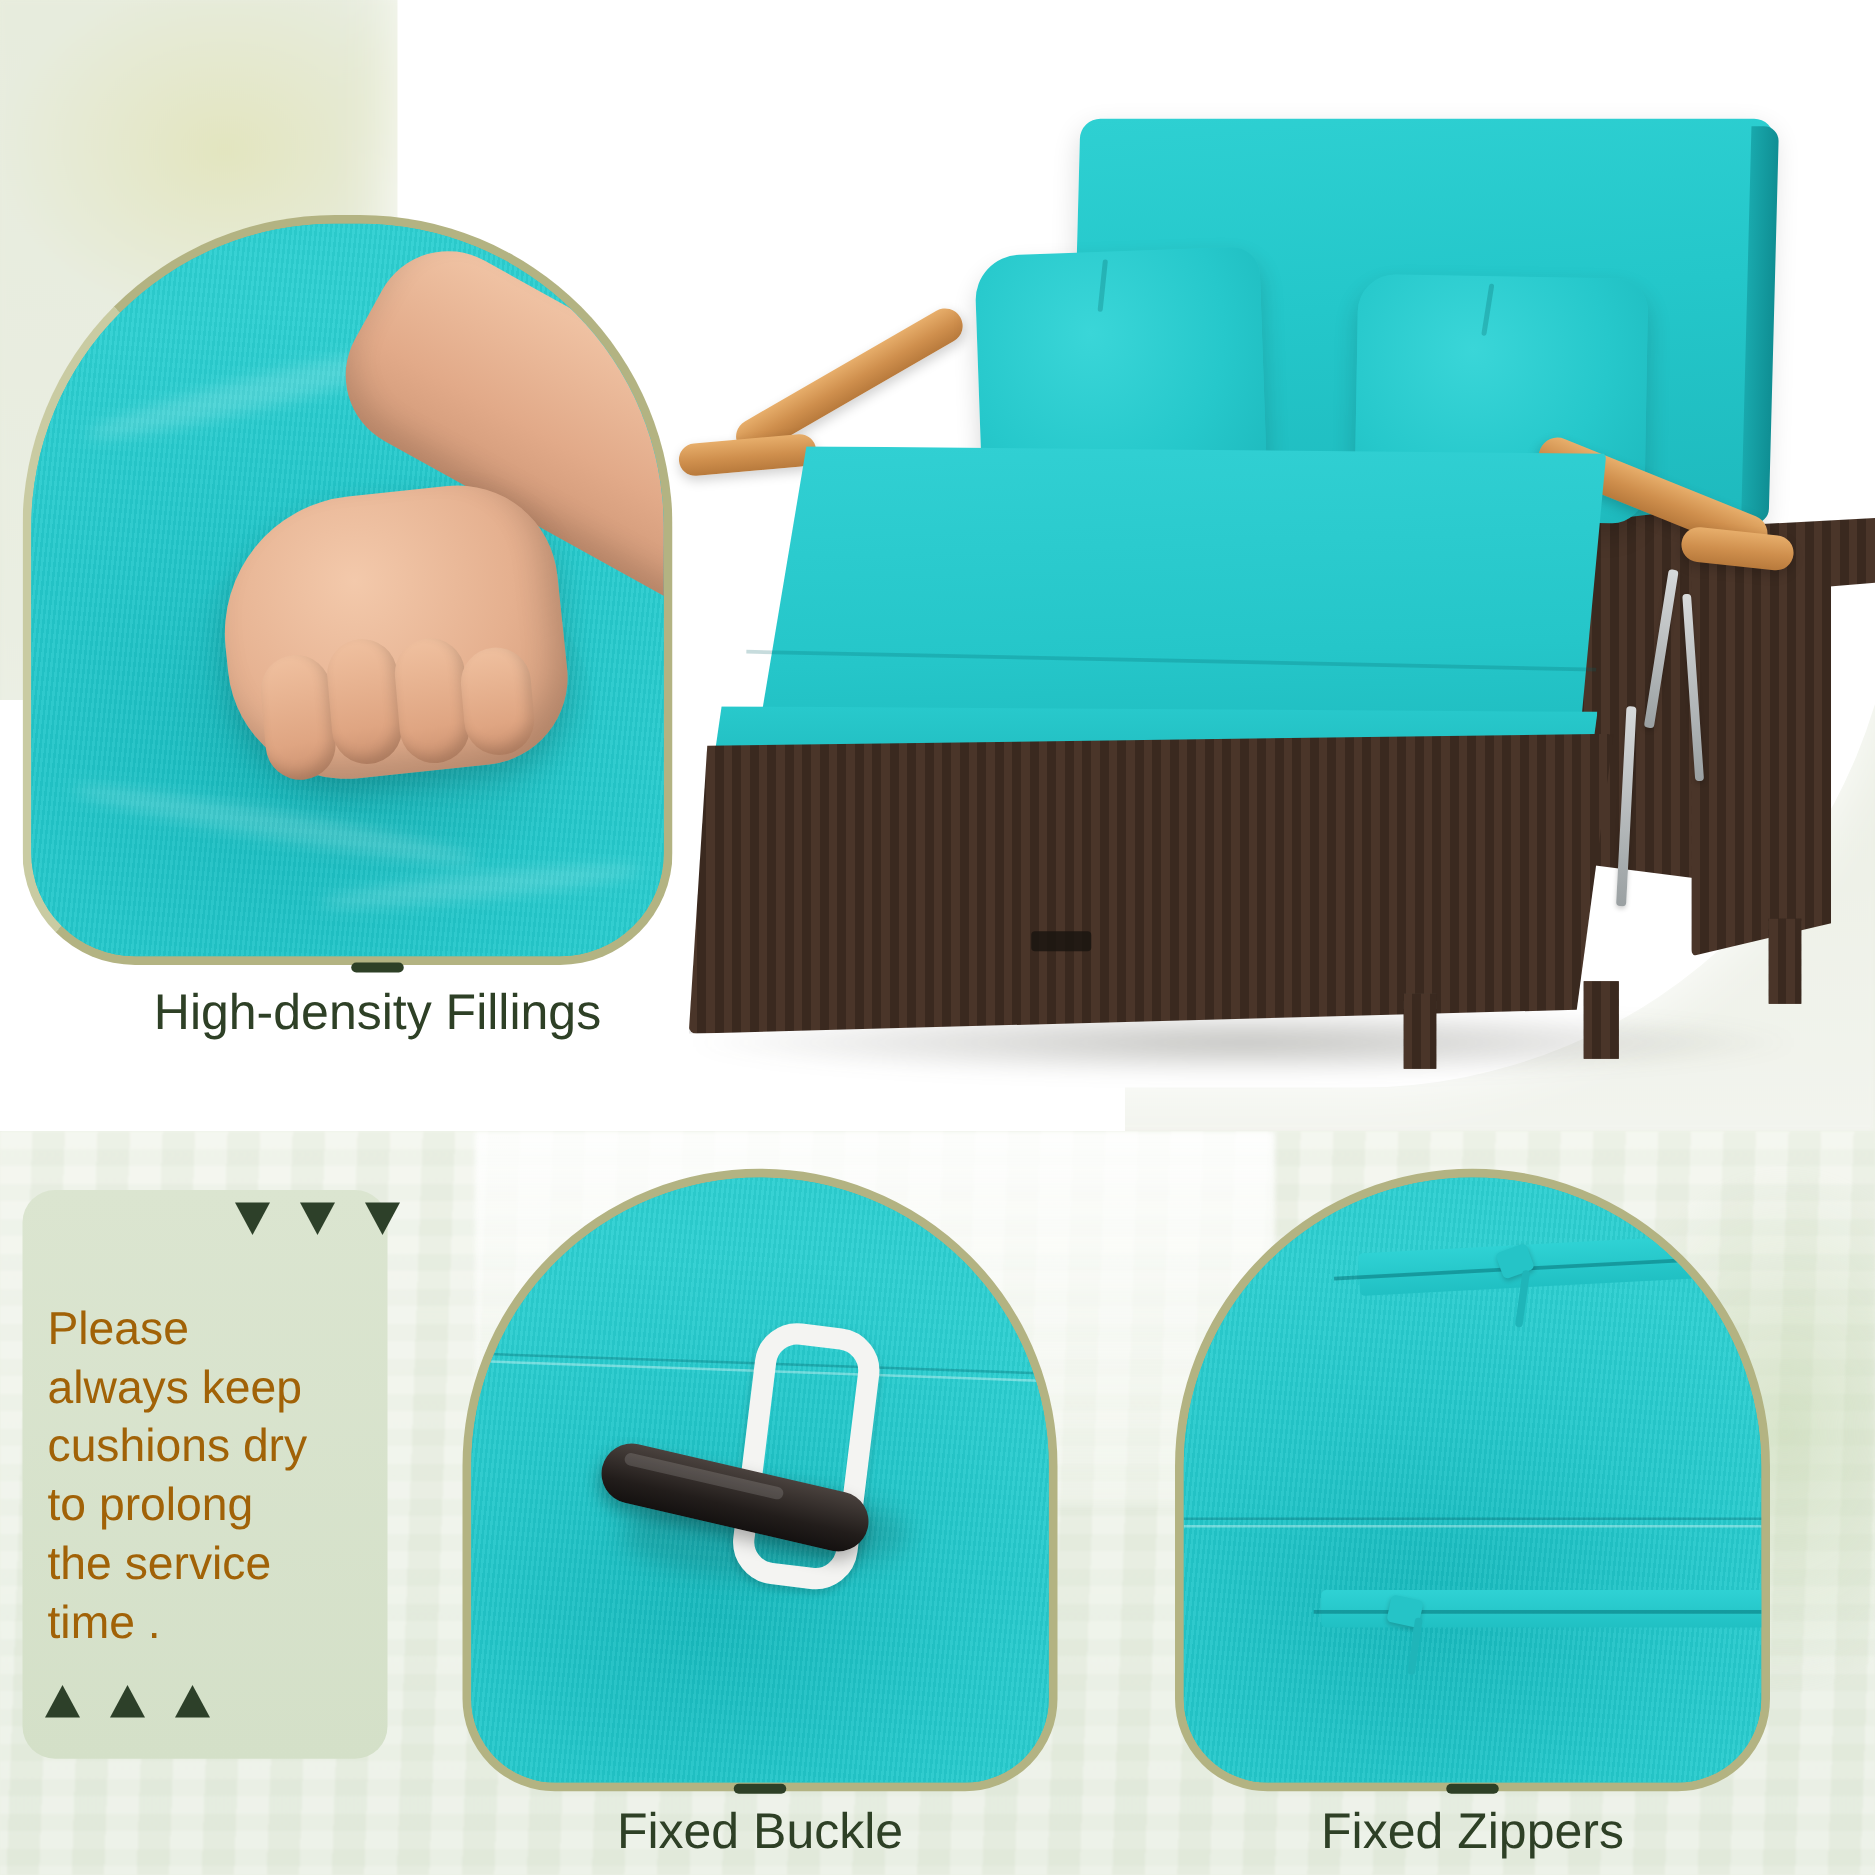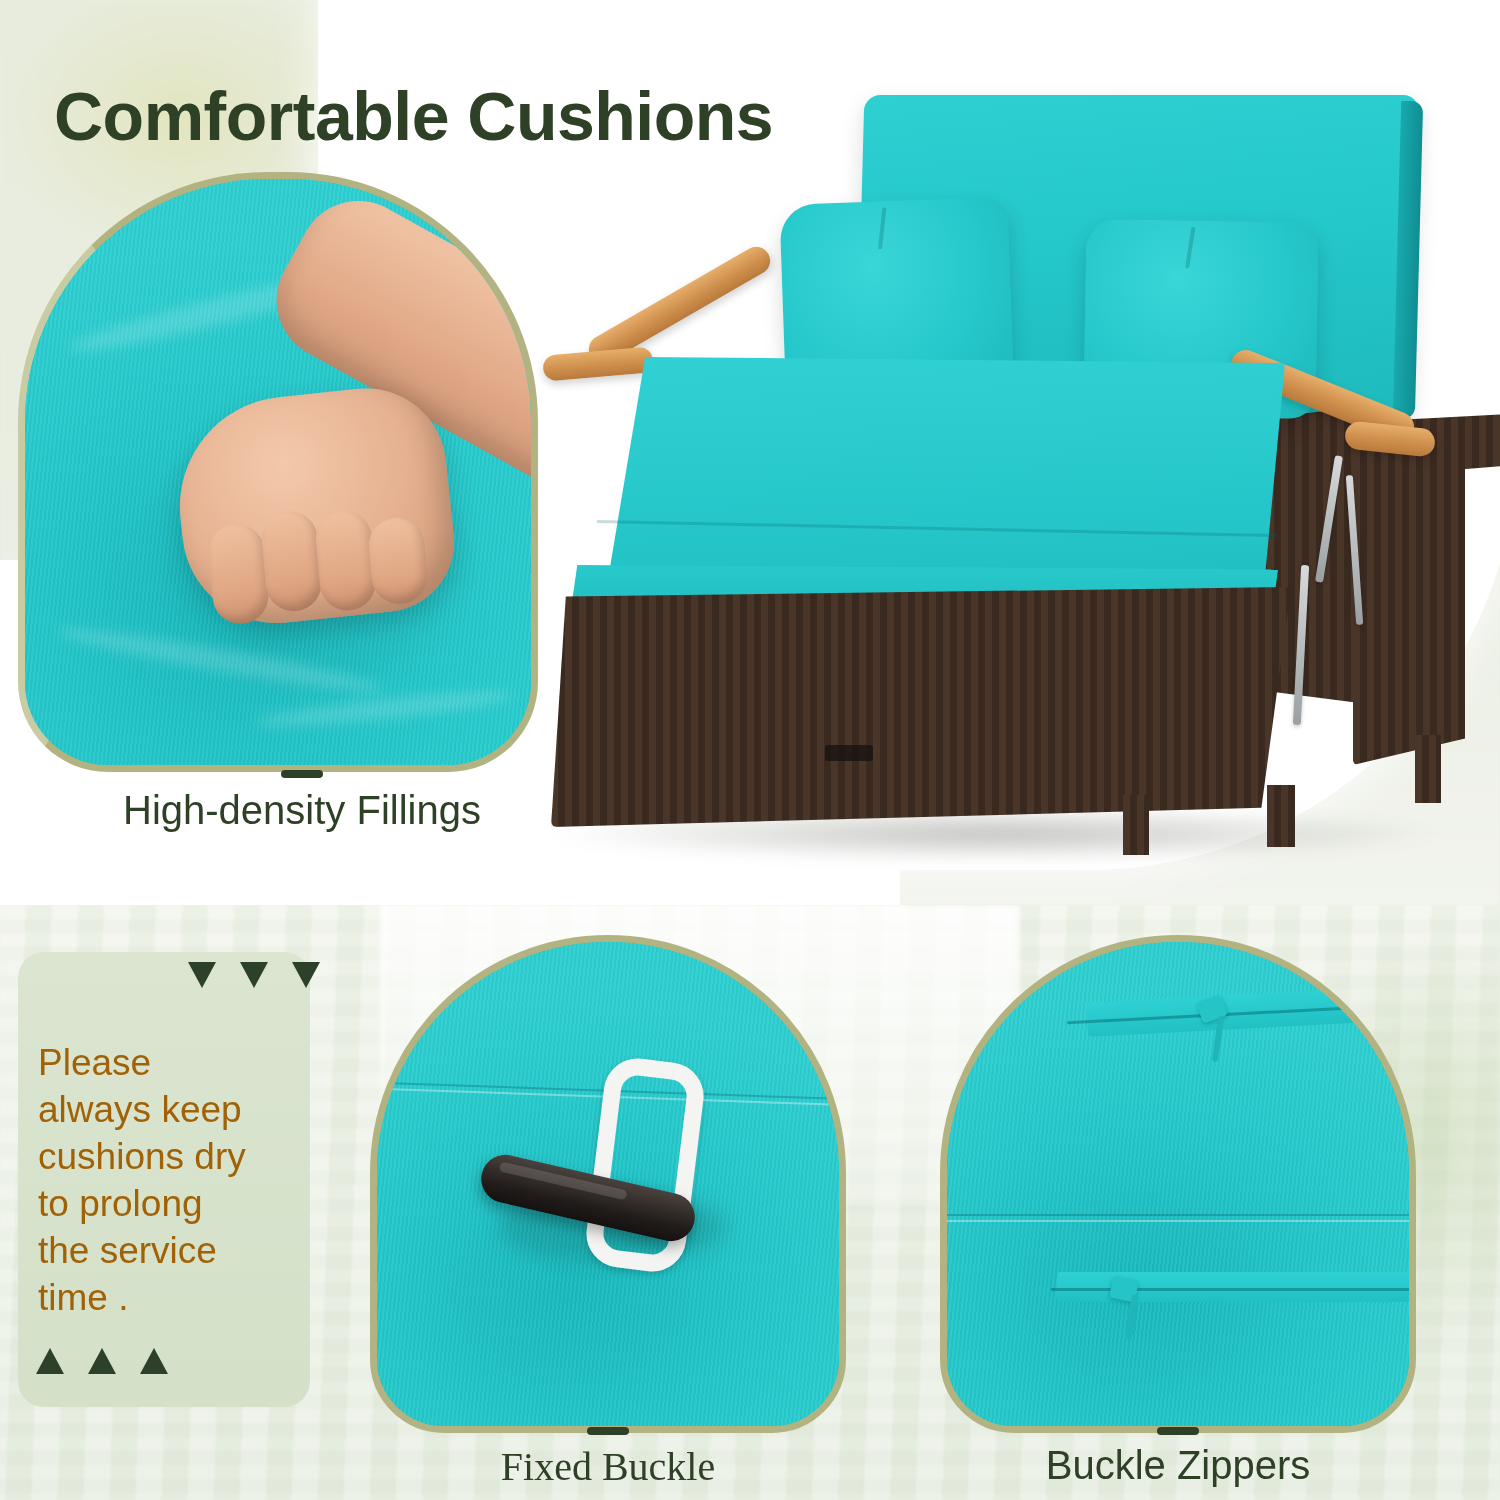--- a/index.html
+++ b/index.html
@@ -350,21 +350,20 @@
       <div class="seat-seam"></div>
       <div class="seat-front"></div>
 
       <div class="wicker base"></div>
       <div class="tag"></div>
       <div class="wicker leg-l"></div>
       <div class="wicker leg-r"></div>
       <div class="wicker leg-rr"></div>
     </div>
 
-    <h1 class="title">Comfortable Cushions</h1>
   </div>
 
   <div class="arch arch-a">
     <div class="fabric"></div>
     <div class="dent"></div>
     <div class="fold f1"></div>
     <div class="fold f2"></div>
     <div class="fold f3"></div>
     <div class="forearm"></div>
     <div class="fist"></div>
@@ -404,33 +403,33 @@
 
   <div class="arch arch-b">
     <div class="fabric"></div>
     <div class="seam" style="left:0;top:148px;width:476px;transform:rotate(2deg);"></div>
     <div class="seam-lite" style="left:0;top:154px;width:476px;transform:rotate(2deg);"></div>
     <div class="shadow-soft" style="left:120px;top:250px;width:230px;height:70px;"></div>
     <div class="loop"></div>
     <div class="toggle"></div>
   </div>
   <div class="dash" style="left:587px;top:1427px;"></div>
-  <div class="cap" style="left:388px;top:1443px;width:440px;font-family:Liberation Serif, serif;">Fixed Buckle</div>
+  <div class="cap" style="left:388px;top:1443px;width:440px;">Fixed Buckle</div>
 
   <div class="arch arch-c">
     <div class="fabric"></div>
     <div class="zip-flap" style="left:140px;top:52px;width:336px;height:34px;transform:rotate(-3deg);"></div>
     <div class="zip-line" style="left:120px;top:70px;width:356px;transform:rotate(-3deg);"></div>
     <div class="zip-tag" style="left:252px;top:56px;transform:rotate(-20deg);"></div>
     <div class="zip-pull" style="left:268px;top:74px;"></div>
 
     <div class="seam" style="left:0;top:272px;width:476px;"></div>
     <div class="seam-lite" style="left:0;top:278px;width:476px;"></div>
 
     <div class="zip-flap" style="left:110px;top:330px;width:366px;height:30px;"></div>
     <div class="zip-line" style="left:104px;top:346px;width:372px;"></div>
     <div class="zip-tag" style="left:164px;top:336px;transform:rotate(12deg);"></div>
     <div class="zip-pull" style="left:182px;top:352px;"></div>
   </div>
   <div class="dash" style="left:1157px;top:1427px;"></div>
-  <div class="cap" style="left:958px;top:1443px;width:440px;">Buckle Zippers</div>
+  <div class="cap" style="left:958px;top:1443px;width:440px;">Fixed Zippers</div>
 
 </div>
 
 </body></html>

